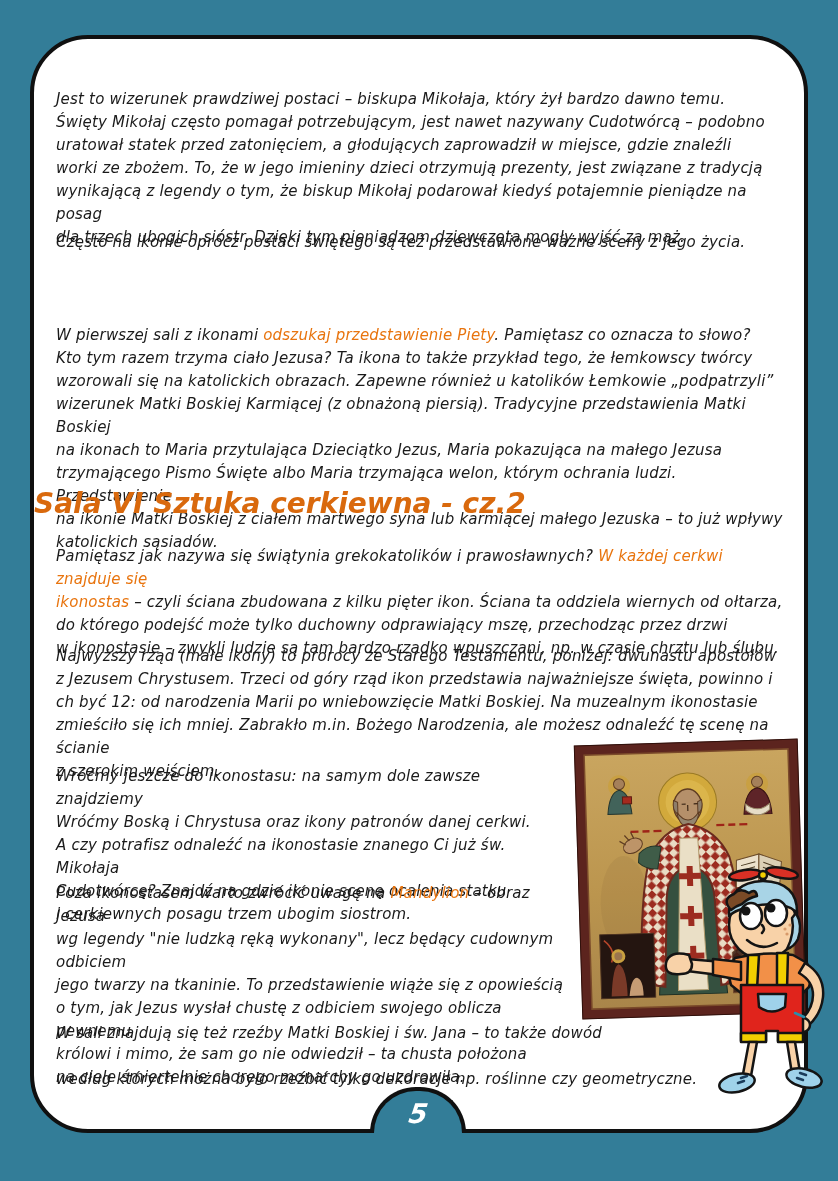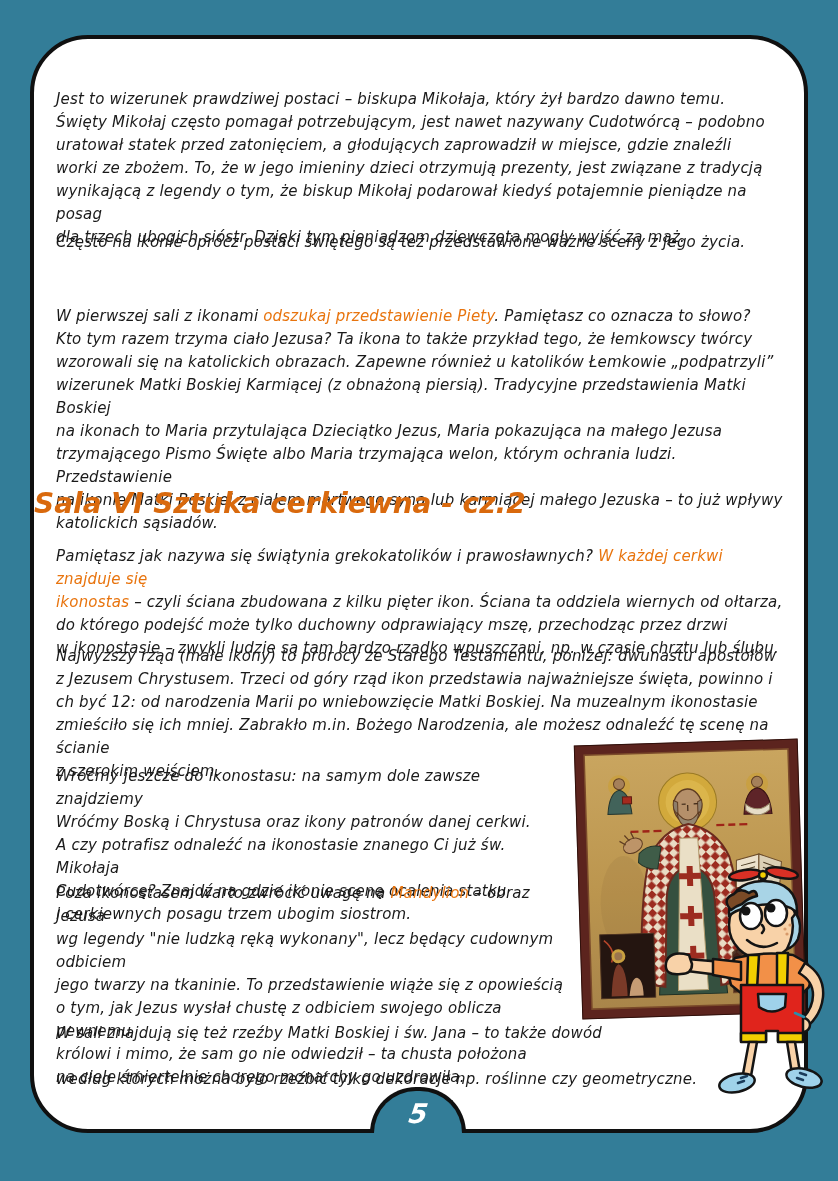--- a/index.html
+++ b/index.html
@@ -12,21 +12,21 @@
     position:absolute;left:30px;top:35px;width:778px;height:1098px;
     box-sizing:border-box;background:var(--page_bg,#ffffff);
     border:4px solid var(--outline,#101010);border-radius:58px;padding-left:41px;
   }
   .para{
     position:absolute;left:22px;right:12px;
     font-style:italic;font-size:15px;line-height:23px;letter-spacing:.2px;
     color:var(--body_text,#1a1a1a);
   }
   .para .orange{color:var(--accent_orange,#e8740e);}
-  .p0{top:49px}.p1{top:192px}.p2{top:266px}.p3{top:506px}
+  .p0{top:49px}.p1{top:192px}.p2{top:285px}.p3{top:506px}
   .p4{top:606px}.p5{top:726px;right:240px}.p6{top:843px;right:240px}.p7{top:983px}
   .heading{
     position:absolute;top:450px;left:0;right:0;margin:0;
     font-style:italic;font-weight:bold;font-size:28px;line-height:30px;
     color:var(--heading_orange,#d9690d);
   }
   .icon-photo{
     position:absolute;left:544px;top:703px;width:224px;height:274px;
     transform:rotate(-1.8deg);z-index:2;
   }

